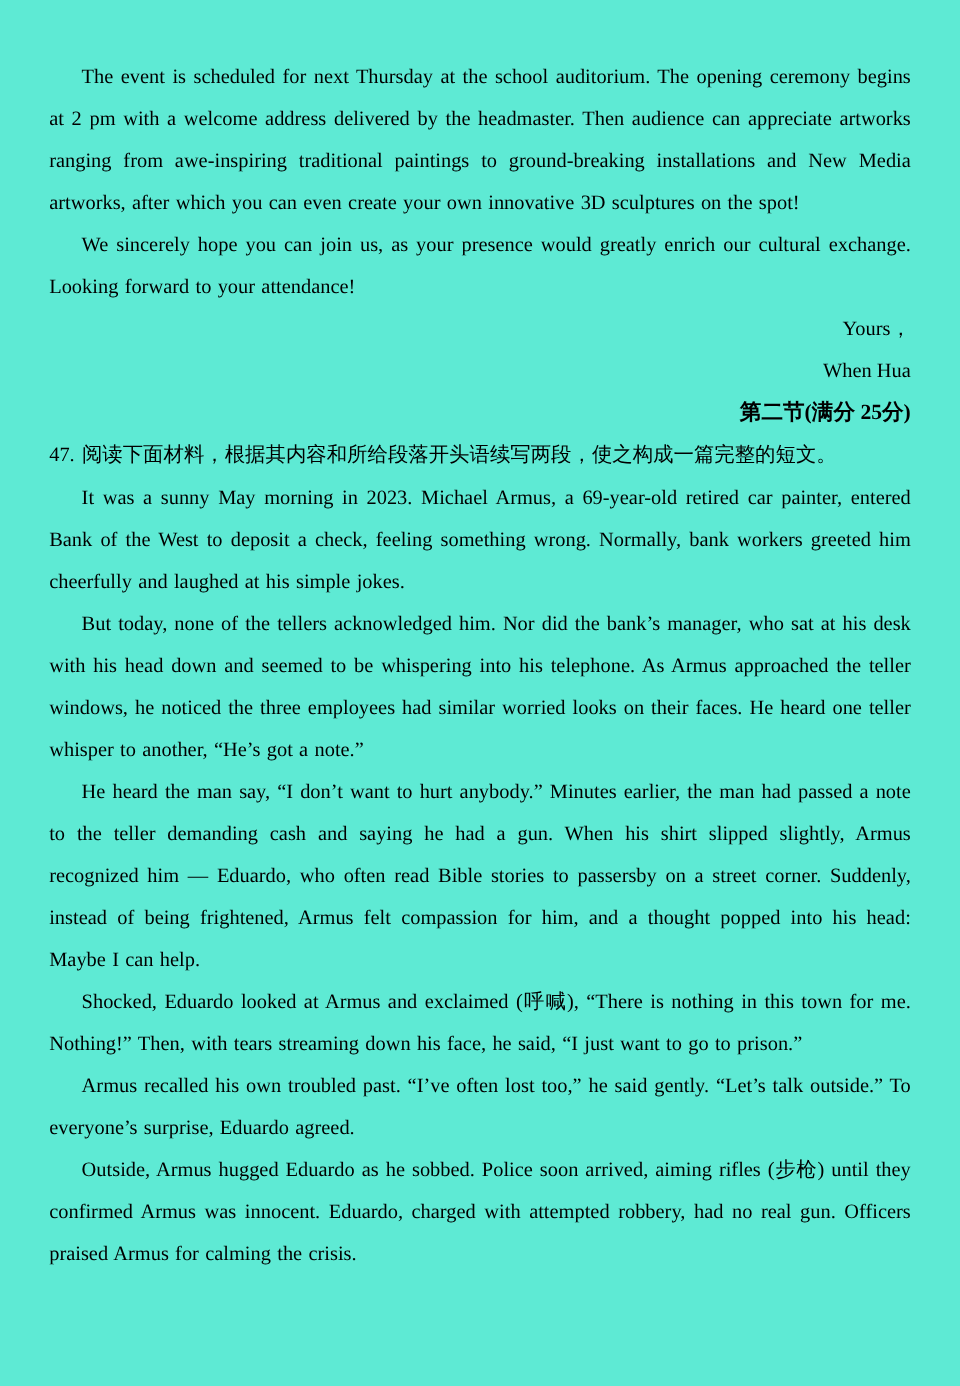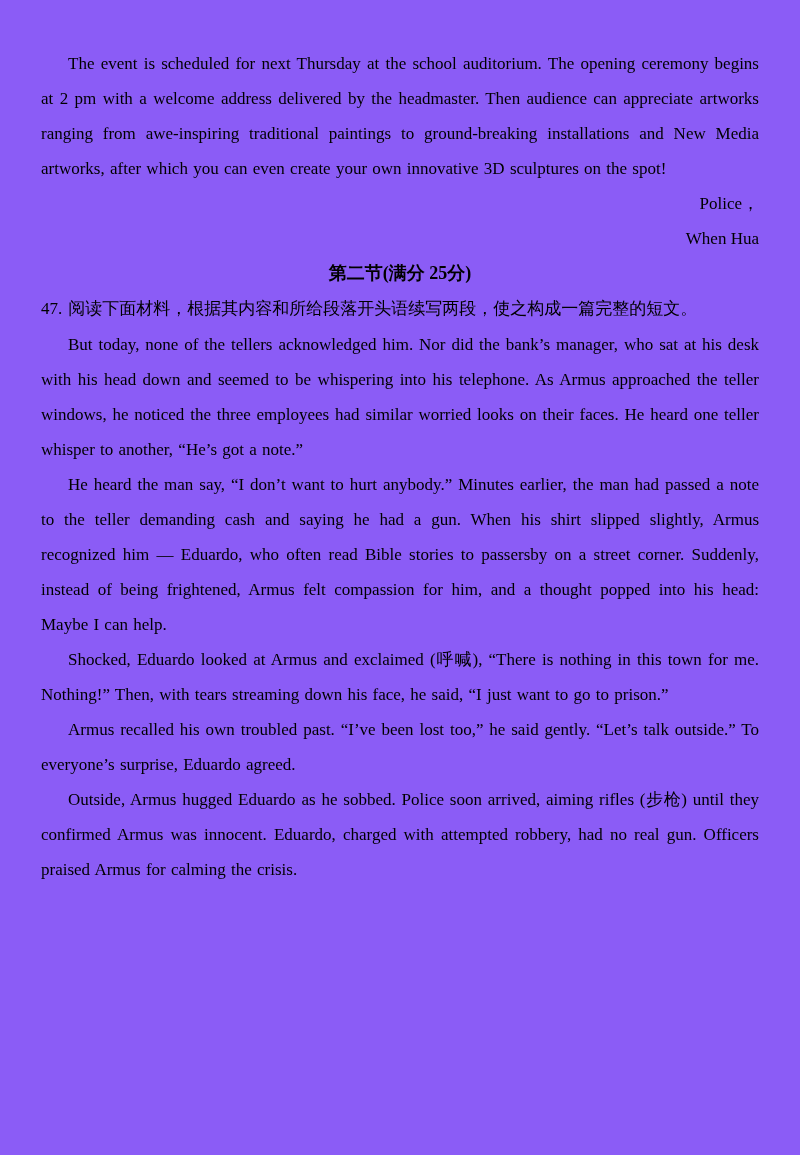--- a/index.html
+++ b/index.html
@@ -12,67 +12,69 @@
     height: 1155px;
     overflow: hidden;
     color: #000000;
     font-family: "Liberation Serif", "DejaVu Serif", serif;
   }
   .page {
     box-sizing: border-box;
     width: 800px;
     height: 1155px;
     padding: 46px 41px 0 41px;
-    background: #8b5cf6;
+    background: #5eead4;
   }
   .para {
     margin: 0;
     font-size: 17px;
     line-height: 35px;
     text-align: justify;
     text-indent: 27px;
     word-spacing: 1px;
   }
   .closing-line {
     margin: 0;
     font-size: 17px;
     line-height: 35px;
     text-align: right;
   }
   .section-heading {
     margin: 0;
     font-size: 18px;
     line-height: 35px;
     font-weight: bold;
-    text-align: center;
+    text-align: right;
     text-indent: 0;
   }
   .question-line {
     margin: 0;
     font-size: 17px;
     line-height: 36px;
     text-align: left;
     text-indent: 0;
   }
   .question-number {
     margin-right: 6px;
   }
 </style>
 </head>
 <body>
 
 <div class="page">
 
   <p class="para">The event is scheduled for next Thursday at the school auditorium. The opening ceremony begins at 2 pm with a welcome address delivered by the headmaster. Then audience can appreciate artworks ranging from awe-inspiring traditional paintings to ground-breaking installations and New Media artworks, after which you can even create your own innovative 3D sculptures on the spot!</p>
-  <p class="closing-line">Police，</p>
+  <p class="para">We sincerely hope you can join us, as your presence would greatly enrich our cultural exchange. Looking forward to your attendance!</p>
+  <p class="closing-line">Yours，</p>
   <p class="closing-line">When Hua</p>
 
   <p class="section-heading">第二节(满分 25分)</p>
 
   <p class="question-line"><span class="question-number">47.</span><span>阅读下面材料，根据其内容和所给段落开头语续写两段，使之构成一篇完整的短文。</span></p>
 
+  <p class="para">It was a sunny May morning in 2023. Michael Armus, a 69-year-old retired car painter, entered Bank of the West to deposit a check, feeling something wrong. Normally, bank workers greeted him cheerfully and laughed at his simple jokes.</p>
   <p class="para">But today, none of the tellers acknowledged him. Nor did the bank’s manager, who sat at his desk with his head down and seemed to be whispering into his telephone. As Armus approached the teller windows, he noticed the three employees had similar worried looks on their faces. He heard one teller whisper to another, “He’s got a note.”</p>
   <p class="para">He heard the man say, “I don’t want to hurt anybody.” Minutes earlier, the man had passed a note to the teller demanding cash and saying he had a gun. When his shirt slipped slightly, Armus recognized him — Eduardo, who often read Bible stories to passersby on a street corner. Suddenly, instead of being frightened, Armus felt compassion for him, and a thought popped into his head: Maybe I can help.</p>
   <p class="para">Shocked, Eduardo looked at Armus and exclaimed (呼喊), “There is nothing in this town for me. Nothing!” Then, with tears streaming down his face, he said, “I just want to go to prison.”</p>
-  <p class="para">Armus recalled his own troubled past. “I’ve been lost too,” he said gently. “Let’s talk outside.” To everyone’s surprise, Eduardo agreed.</p>
+  <p class="para">Armus recalled his own troubled past. “I’ve often lost too,” he said gently. “Let’s talk outside.” To everyone’s surprise, Eduardo agreed.</p>
   <p class="para">Outside, Armus hugged Eduardo as he sobbed. Police soon arrived, aiming rifles (步枪) until they confirmed Armus was innocent. Eduardo, charged with attempted robbery, had no real gun. Officers praised Armus for calming the crisis.</p>
 
 </div>
 
 </body></html>

